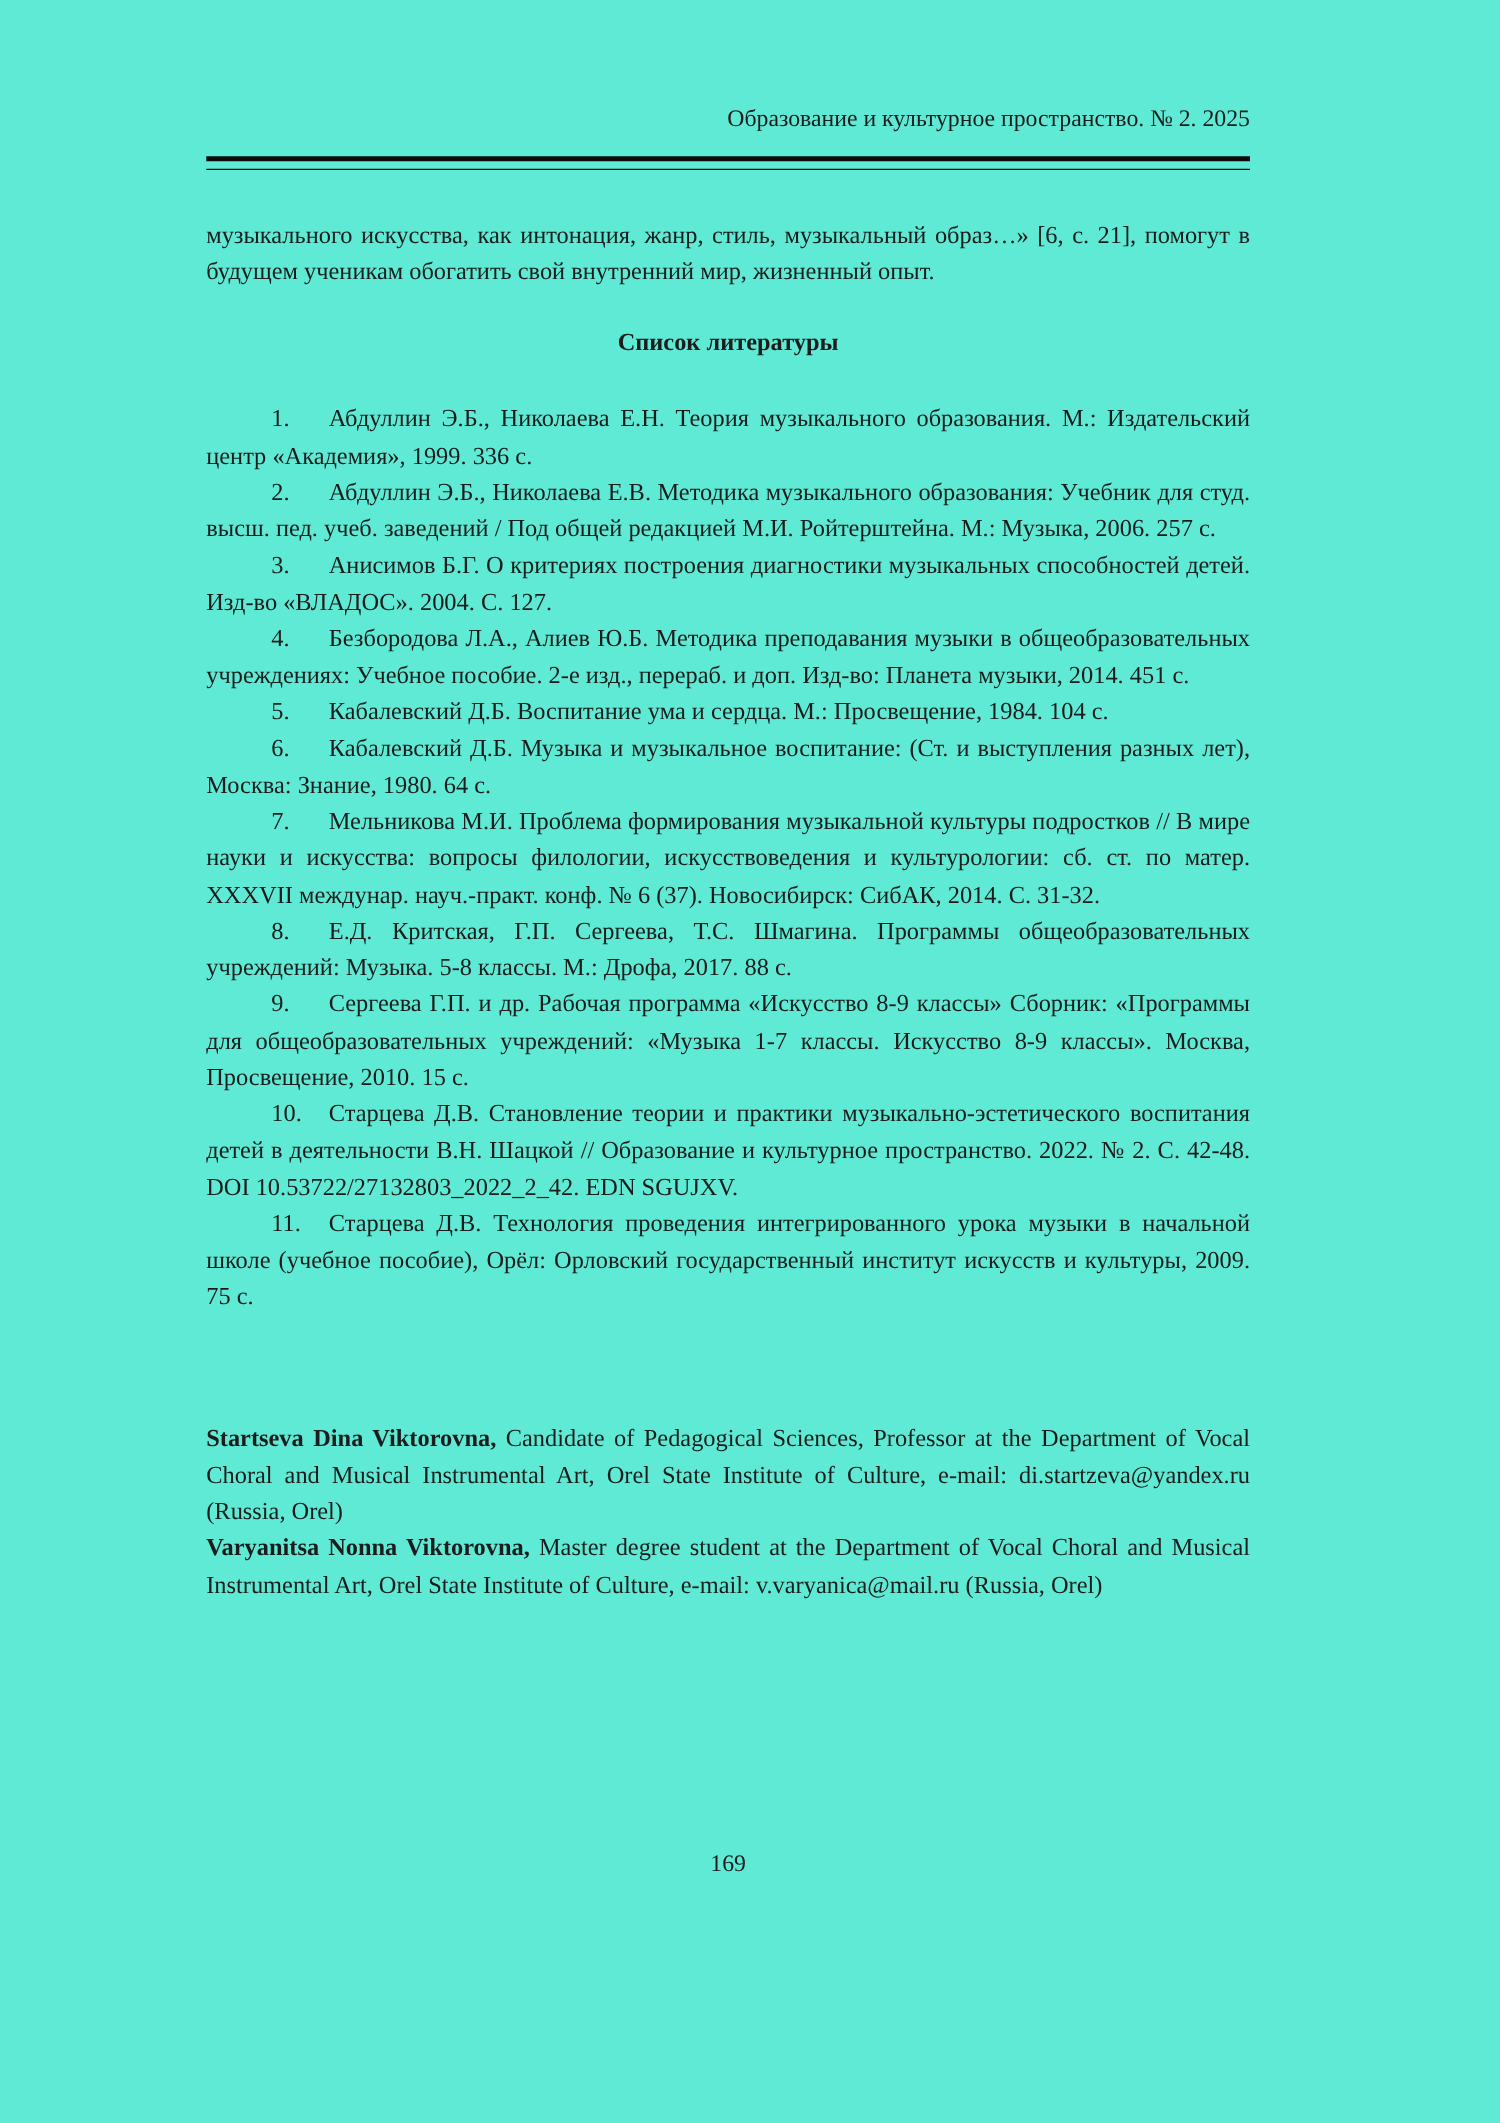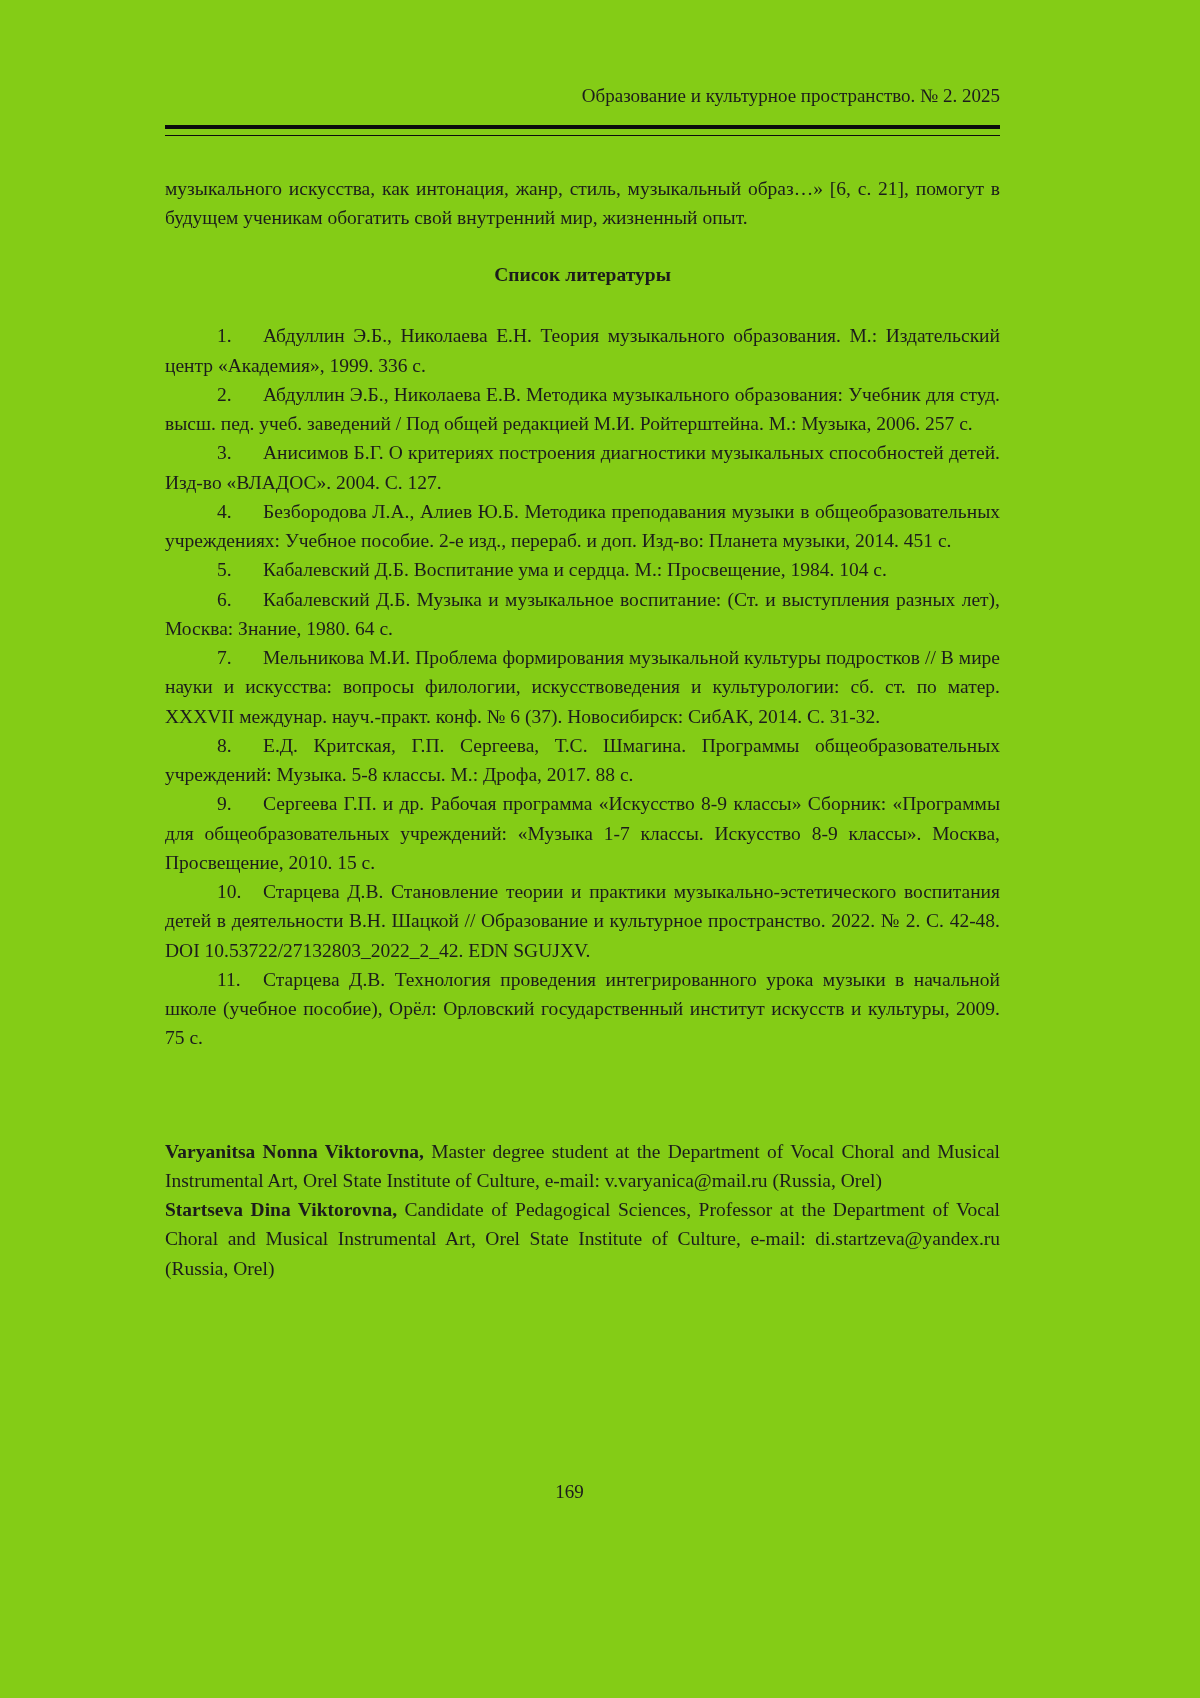--- a/index.html
+++ b/index.html
@@ -5,21 +5,21 @@
   html, body {
     margin: 0;
     padding: 0;
     background: #ffffff;
   }
   .page {
     position: relative;
     width: 1200px;
     min-height: 1698px;
     box-sizing: border-box;
-    background: #84cc16;
+    background: #5eead4;
     font-family: "Liberation Serif", "DejaVu Serif", serif;
     color: #1c1c1c;
     font-size: 19.5px;
     line-height: 1.5;
     padding: 82px 200px 0 165px;
   }
   .running-head {
     text-align: right;
     font-size: 19px;
     margin: 0 0 14px 0;
@@ -52,21 +52,21 @@
   }
   .authors {
     margin-top: 84px;
   }
   .author-para {
     margin: 0;
     text-align: justify;
   }
   .page-footer {
     position: absolute;
-    left: 152px;
+    left: 165px;
     width: 835px;
     bottom: 192px;
     text-align: center;
     font-size: 19px;
   }
 </style>
 </head>
 <body>
 
 <div class="page">
@@ -86,19 +86,19 @@
     <p class="ref-item"><span class="ref-num">5.</span><span>Кабалевский Д.Б. Воспитание ума и сердца. М.: Просвещение, 1984. 104 с.</span></p>
     <p class="ref-item"><span class="ref-num">6.</span><span>Кабалевский Д.Б. Музыка и музыкальное воспитание: (Ст. и выступления разных лет), Москва: Знание, 1980. 64 с.</span></p>
     <p class="ref-item"><span class="ref-num">7.</span><span>Мельникова М.И. Проблема формирования музыкальной культуры подростков // В мире науки и искусства: вопросы филологии, искусствоведения и культурологии: сб. ст. по матер. XXXVII междунар. науч.-практ. конф. № 6 (37). Новосибирск: СибАК, 2014. С. 31-32.</span></p>
     <p class="ref-item"><span class="ref-num">8.</span><span>Е.Д. Критская, Г.П. Сергеева, Т.С. Шмагина. Программы общеобразовательных учреждений: Музыка. 5-8 классы. М.: Дрофа, 2017. 88 с.</span></p>
     <p class="ref-item"><span class="ref-num">9.</span><span>Сергеева Г.П. и др. Рабочая программа «Искусство 8-9 классы» Сборник: «Программы для общеобразовательных учреждений: «Музыка 1-7 классы. Искусство 8-9 классы». Москва, Просвещение, 2010. 15 с.</span></p>
     <p class="ref-item"><span class="ref-num">10.</span><span>Старцева Д.В. Становление теории и практики музыкально-эстетического воспитания детей в деятельности В.Н. Шацкой // Образование и культурное пространство. 2022. № 2. С. 42-48. DOI 10.53722/27132803_2022_2_42. EDN SGUJXV.</span></p>
     <p class="ref-item"><span class="ref-num">11.</span><span>Старцева Д.В. Технология проведения интегрированного урока музыки в начальной школе (учебное пособие), Орёл: Орловский государственный институт искусств и культуры, 2009. 75 с.</span></p>
   </div>
 
   <div class="authors">
+    <p class="author-para"><strong>Startseva Dina Viktorovna,</strong> <span>Candidate of Pedagogical Sciences, Professor at the Department of Vocal Choral and Musical Instrumental Art, Orel State Institute of Culture, e-mail: di.startzeva@yandex.ru (Russia, Orel)</span></p>
     <p class="author-para"><strong>Varyanitsa Nonna Viktorovna,</strong> <span>Master degree student at the Department of Vocal Choral and Musical Instrumental Art, Orel State Institute of Culture, e-mail: v.varyanica@mail.ru (Russia, Orel)</span></p>
-    <p class="author-para"><strong>Startseva Dina Viktorovna,</strong> <span>Candidate of Pedagogical Sciences, Professor at the Department of Vocal Choral and Musical Instrumental Art, Orel State Institute of Culture, e-mail: di.startzeva@yandex.ru (Russia, Orel)</span></p>
   </div>
 
   <div class="page-footer">169</div>
 
 </div>
 
 </body></html>

